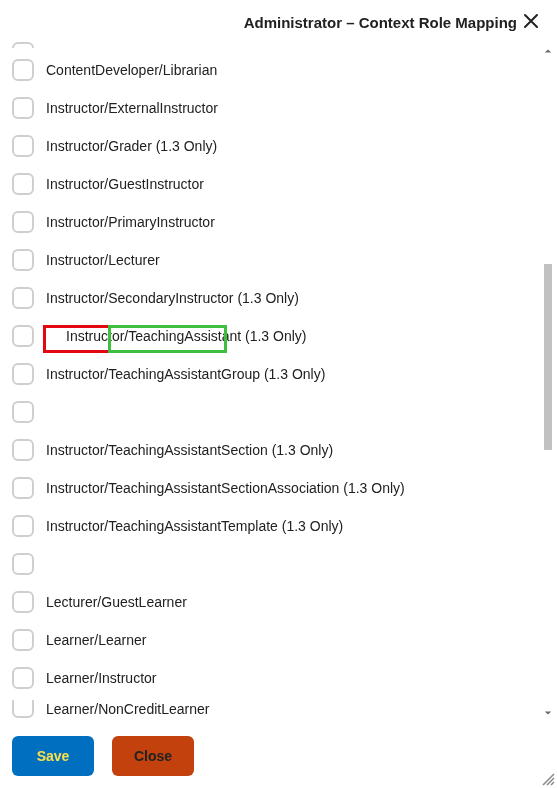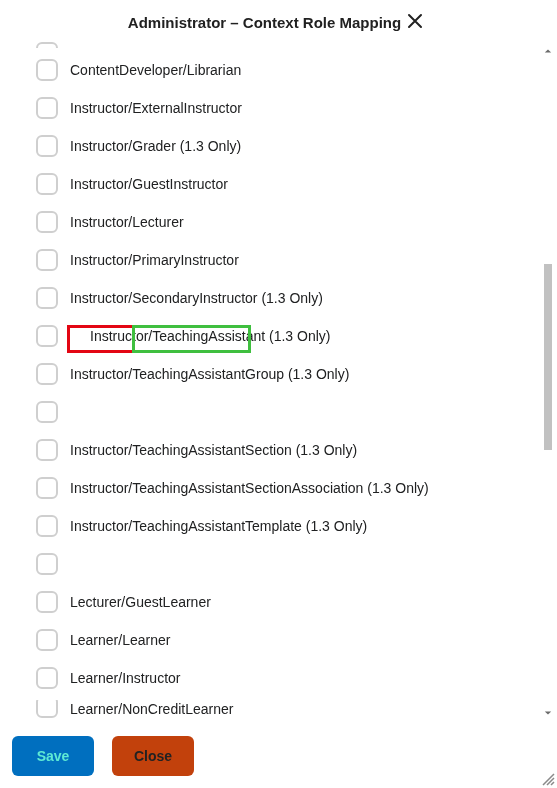--- a/index.html
+++ b/index.html
@@ -16,21 +16,21 @@
   .dialog {
     width: 557px;
     height: 788px;
     display: flex;
     flex-direction: column;
     position: relative;
   }
   .header {
     display: flex;
     align-items: center;
-    justify-content: center;
+    justify-content: flex-end;
     padding: 8px 12px 4px 12px;
   }
   .title {
     font-size: 15px;
     font-weight: 700;
     color: #212121;
   }
   .close-btn {
     width: 28px;
     height: 28px;
@@ -40,21 +40,20 @@
     cursor: pointer;
     background: transparent;
     border: none;
     padding: 0;
   }
   .close-btn svg { width: 16px; height: 16px; }
   .scroll-region {
     position: relative;
     flex: 1;
     overflow: hidden;
-    margin-left: 24px;
   }
   .list-wrap {
     position: absolute;
     inset: 0;
     overflow: hidden;
     padding: 0 28px 0 12px;
   }
   .list {
     display: flex;
     flex-direction: column;
@@ -158,21 +157,21 @@
     height: 40px;
     border: none;
     border-radius: 6px;
     font-size: 14px;
     font-weight: 700;
     cursor: pointer;
     padding: 0 20px;
   }
   .btn-primary {
     background: #006fbf;
-    color: #5eead4;
+    color: #fde047;
   }
   .btn-secondary {
     background: #c2410c;
     color: #222;
     font-weight: 600;
   }
   .resize-grip {
     position: absolute;
     right: 2px;
     bottom: 2px;
@@ -222,26 +221,26 @@
           <span class="label">Instructor/Grader (1.3 Only)</span>
         </div>
 
         <div class="row">
           <div class="cb"></div>
           <span class="label">Instructor/GuestInstructor</span>
         </div>
 
         <div class="row">
           <div class="cb"></div>
+          <span class="label">Instructor/PrimaryInstructor</span>
+        </div>
+
+        <div class="row">
+          <div class="cb"></div>
           <span class="label">Instructor/Lecturer</span>
-        </div>
-
-        <div class="row">
-          <div class="cb"></div>
-          <span class="label">Instructor/PrimaryInstructor</span>
         </div>
 
         <div class="row">
           <div class="cb"></div>
           <span class="label">Instructor/SecondaryInstructor (1.3 Only)</span>
         </div>
 
         <div class="row">
           <div class="cb"></div>
           <span class="label label-wrap">

